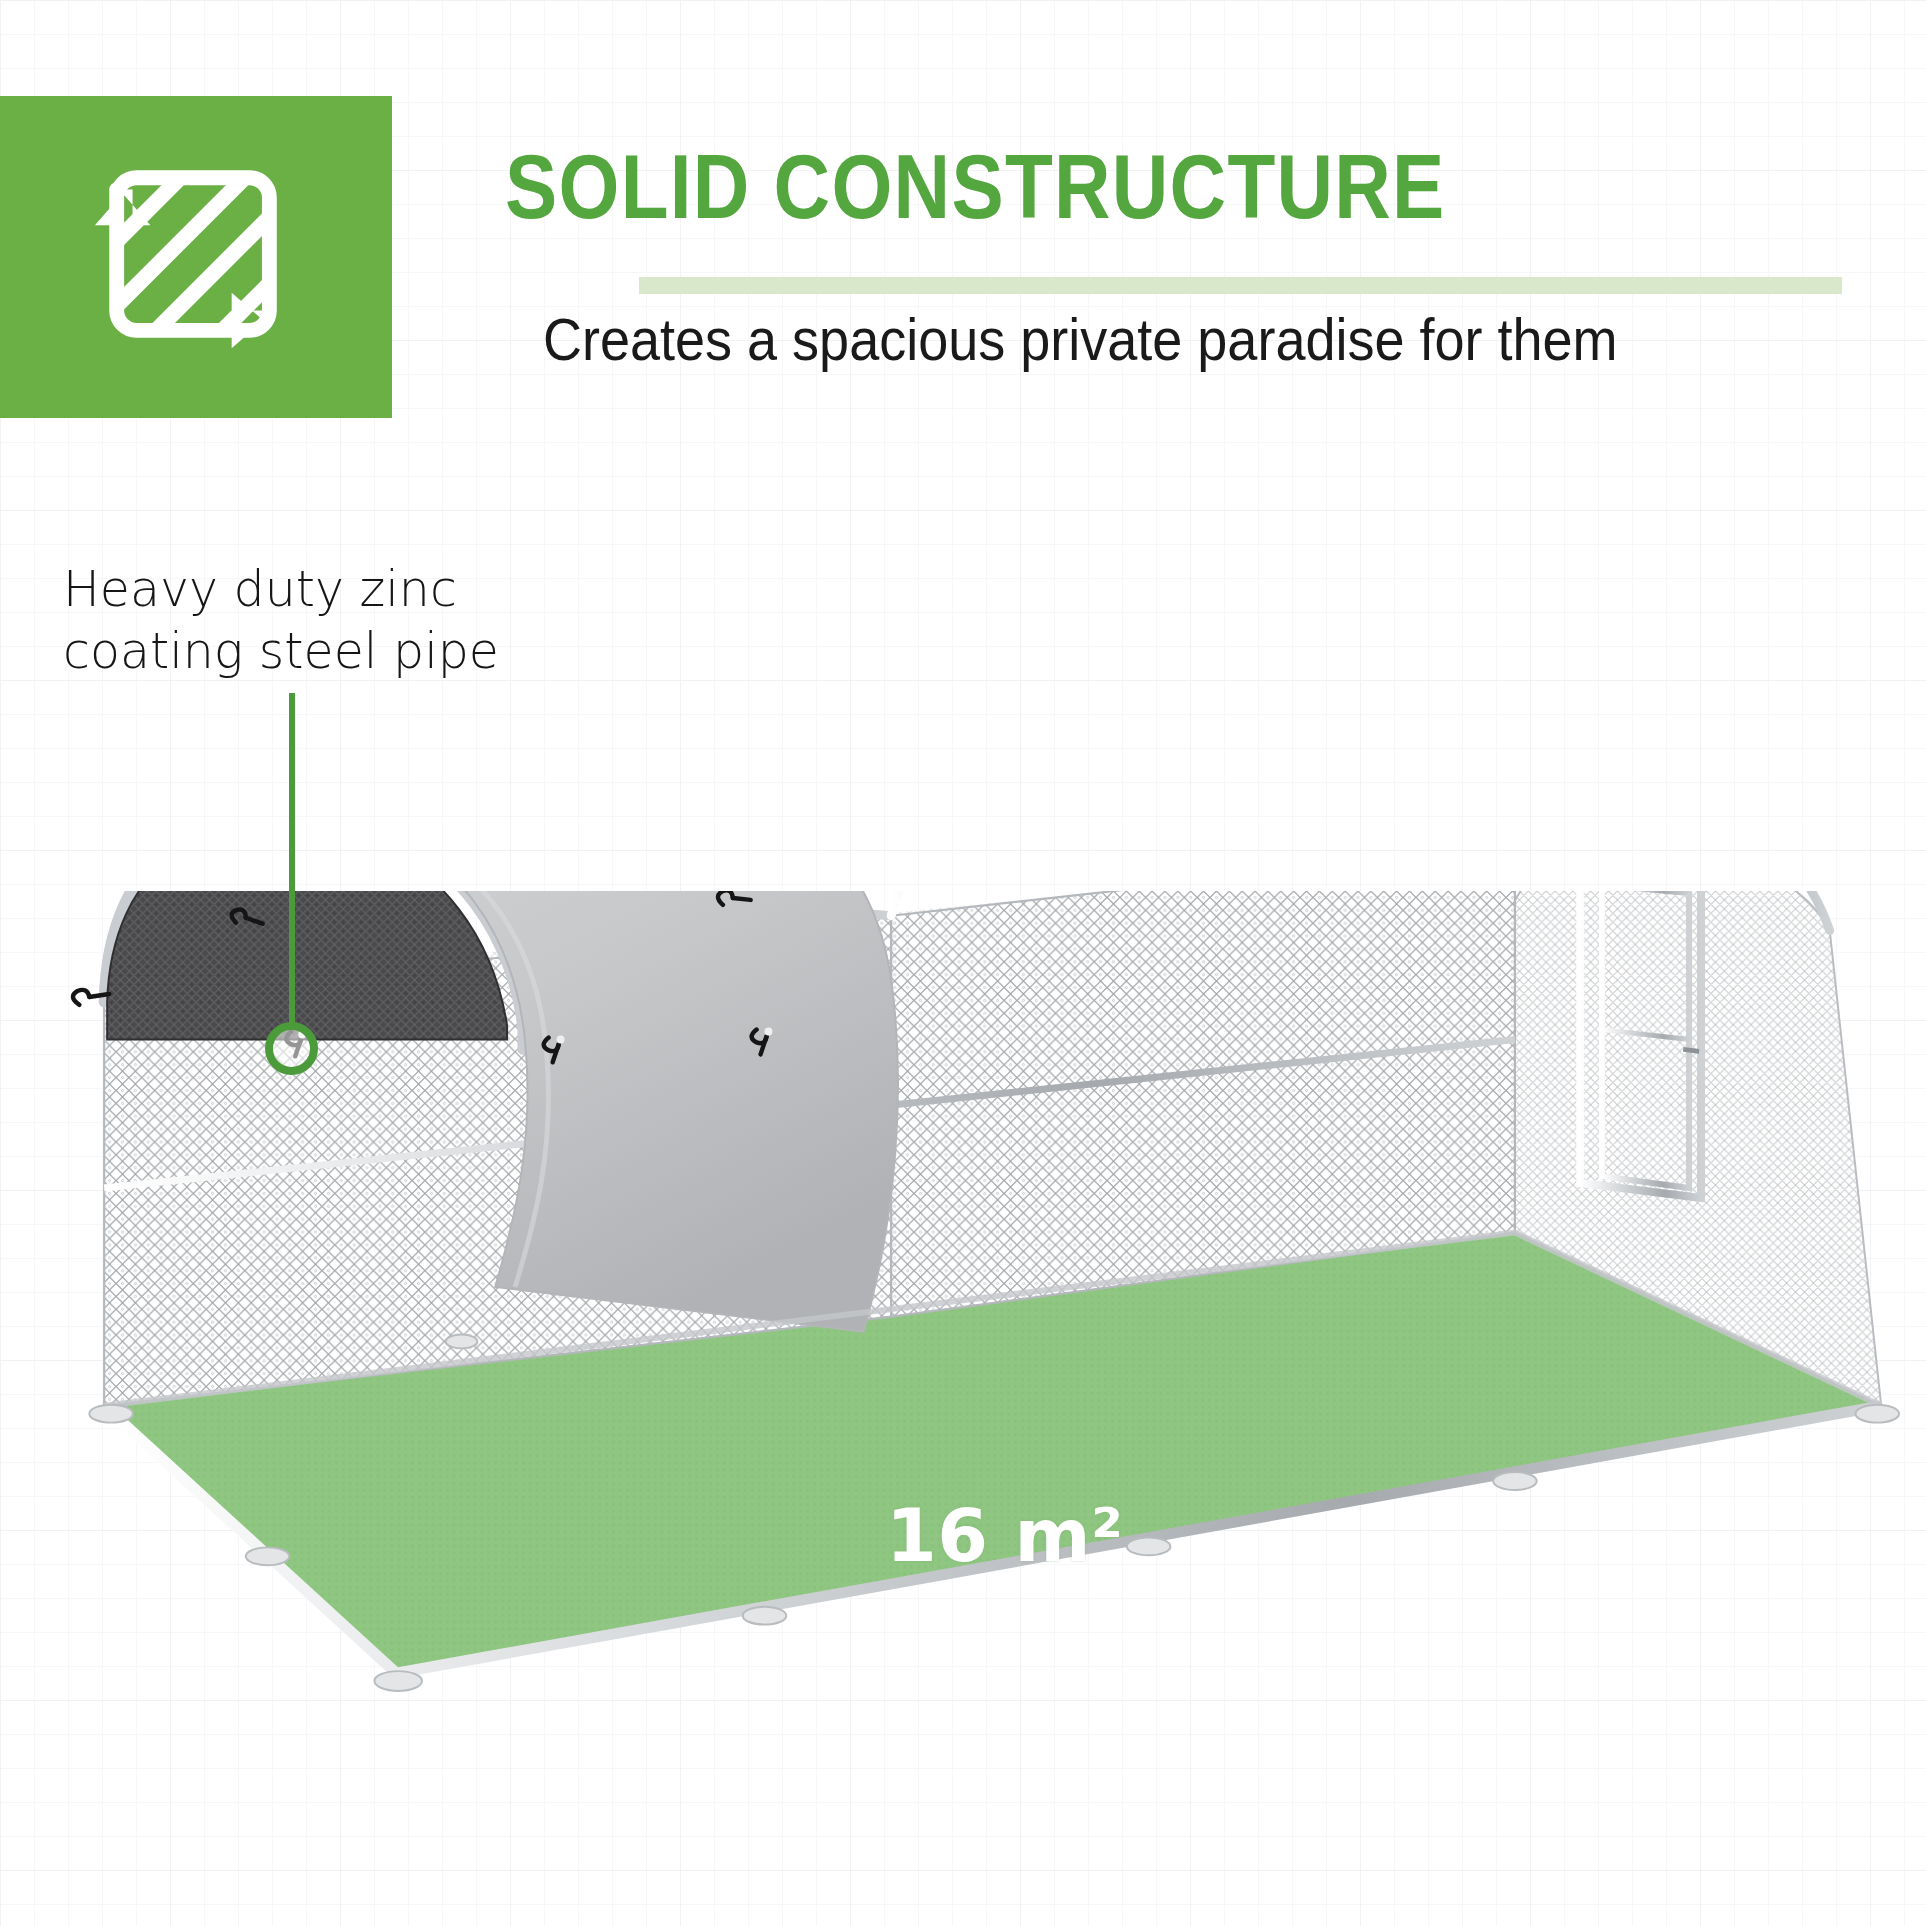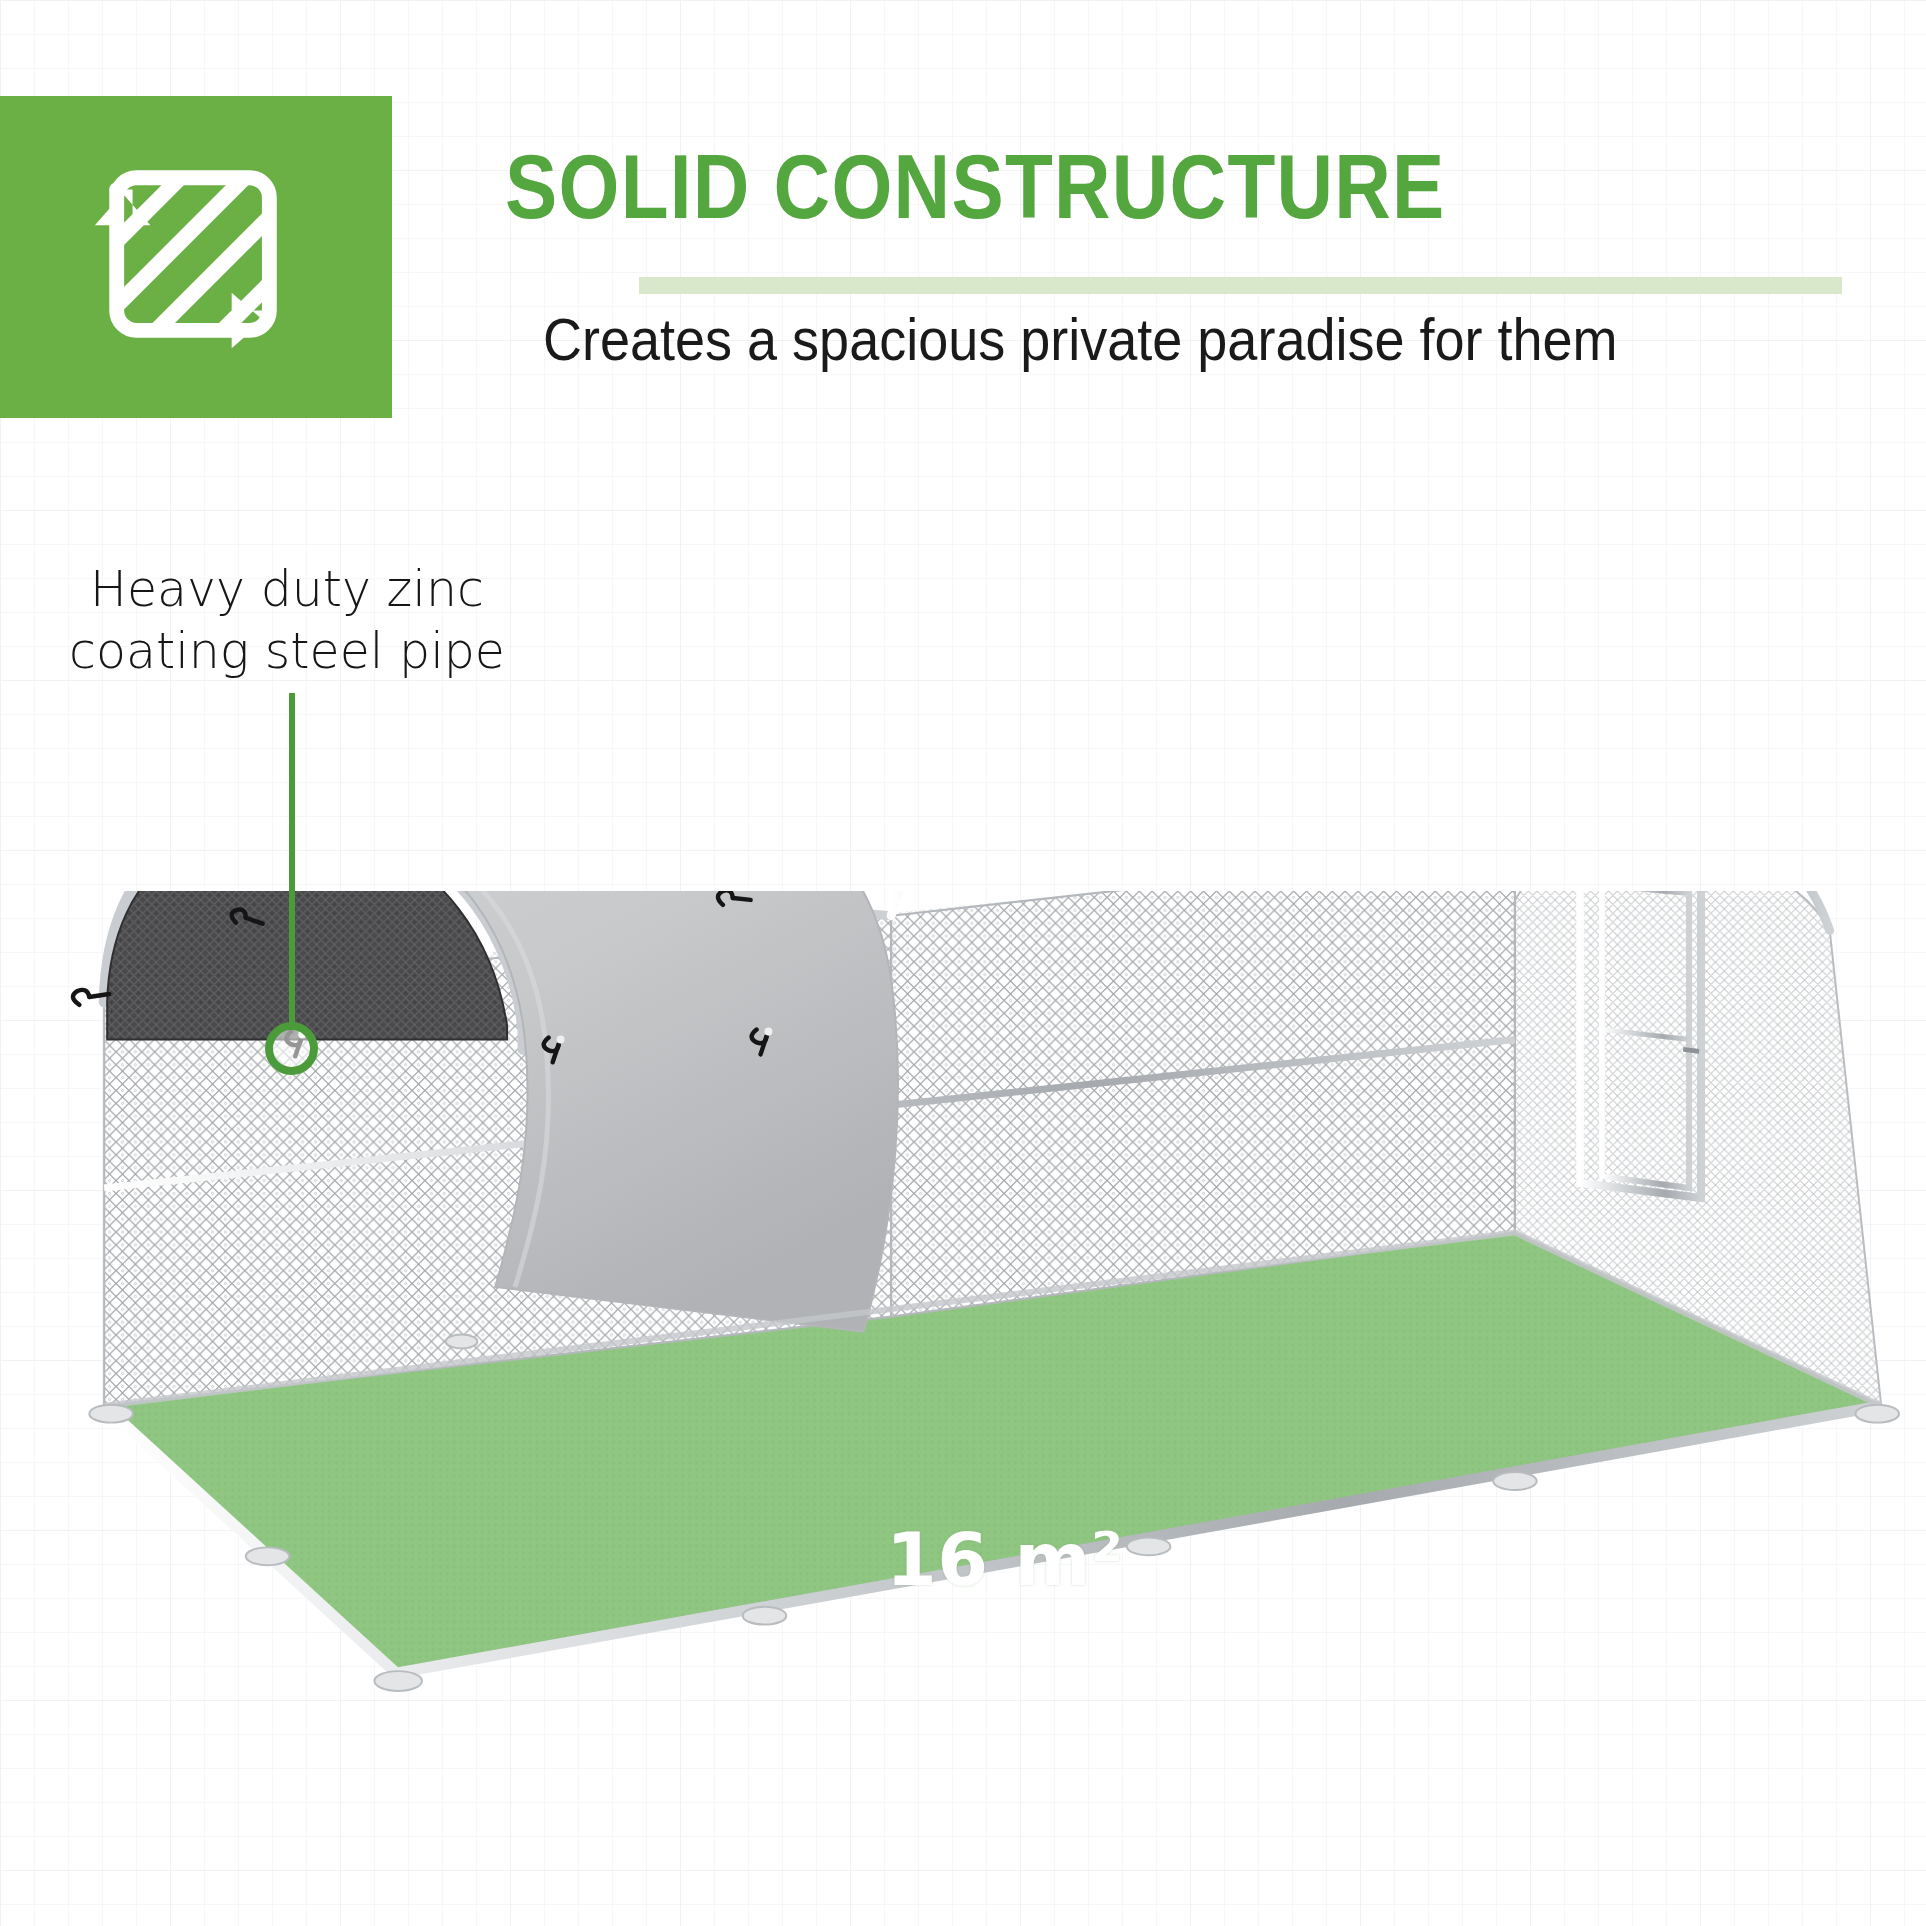--- a/index.html
+++ b/index.html
@@ -45,24 +45,24 @@
   #header-subtitle{
     position:absolute; left:543px; top:305px;
     font-family:"Liberation Sans Narrow","Liberation Sans", sans-serif;
     font-size:60px; font-weight:400; color:#1a1a1a; white-space:nowrap;
     transform:scaleX(0.90); transform-origin:left top;
     z-index:3;
   }
 
   
   #callout-text{
-    position:absolute; left:69px; top:559px;
+    position:absolute; left:63px; top:559px;
     font-family:"DejaVu Sans", sans-serif;
     font-size:49px; font-weight:300; line-height:1.26; color:#161616;
-    z-index:6; white-space:pre-line;text-align:center;
+    z-index:6; white-space:pre-line;
   }
   #callout-line{
     position:absolute; left:289px; top:693px; width:6px; height:337px;
     background:#4C9B3B; z-index:6;
   }
   #callout-dot{
     position:absolute; left:265px; top:1022px; width:53px; height:53px;
     border:8px solid #4C9B3B; border-radius:50%;
     background:rgba(255,255,255,0.55); z-index:7;
   }
@@ -73,21 +73,20 @@
   }
   #product svg{ display:block; width:1927px; height:990px; }
 
   
   #area-label{
     position:absolute; left:886px; top:1493px;
     font-family:"DejaVu Sans", sans-serif;
     font-size:73px; font-weight:700; color:#ffffff;
     letter-spacing:0.5px; z-index:5; white-space:nowrap;
     text-shadow:0 0 3px rgba(120,170,110,0.35);
-    margin-top:24px;
   }
 </style>
 </head>
 <body>
 
 <div id="bg-grid"></div>
 
 <div id="header-icon-block">
   <svg width="226" height="226" viewBox="0 0 228 228">
     <defs>

